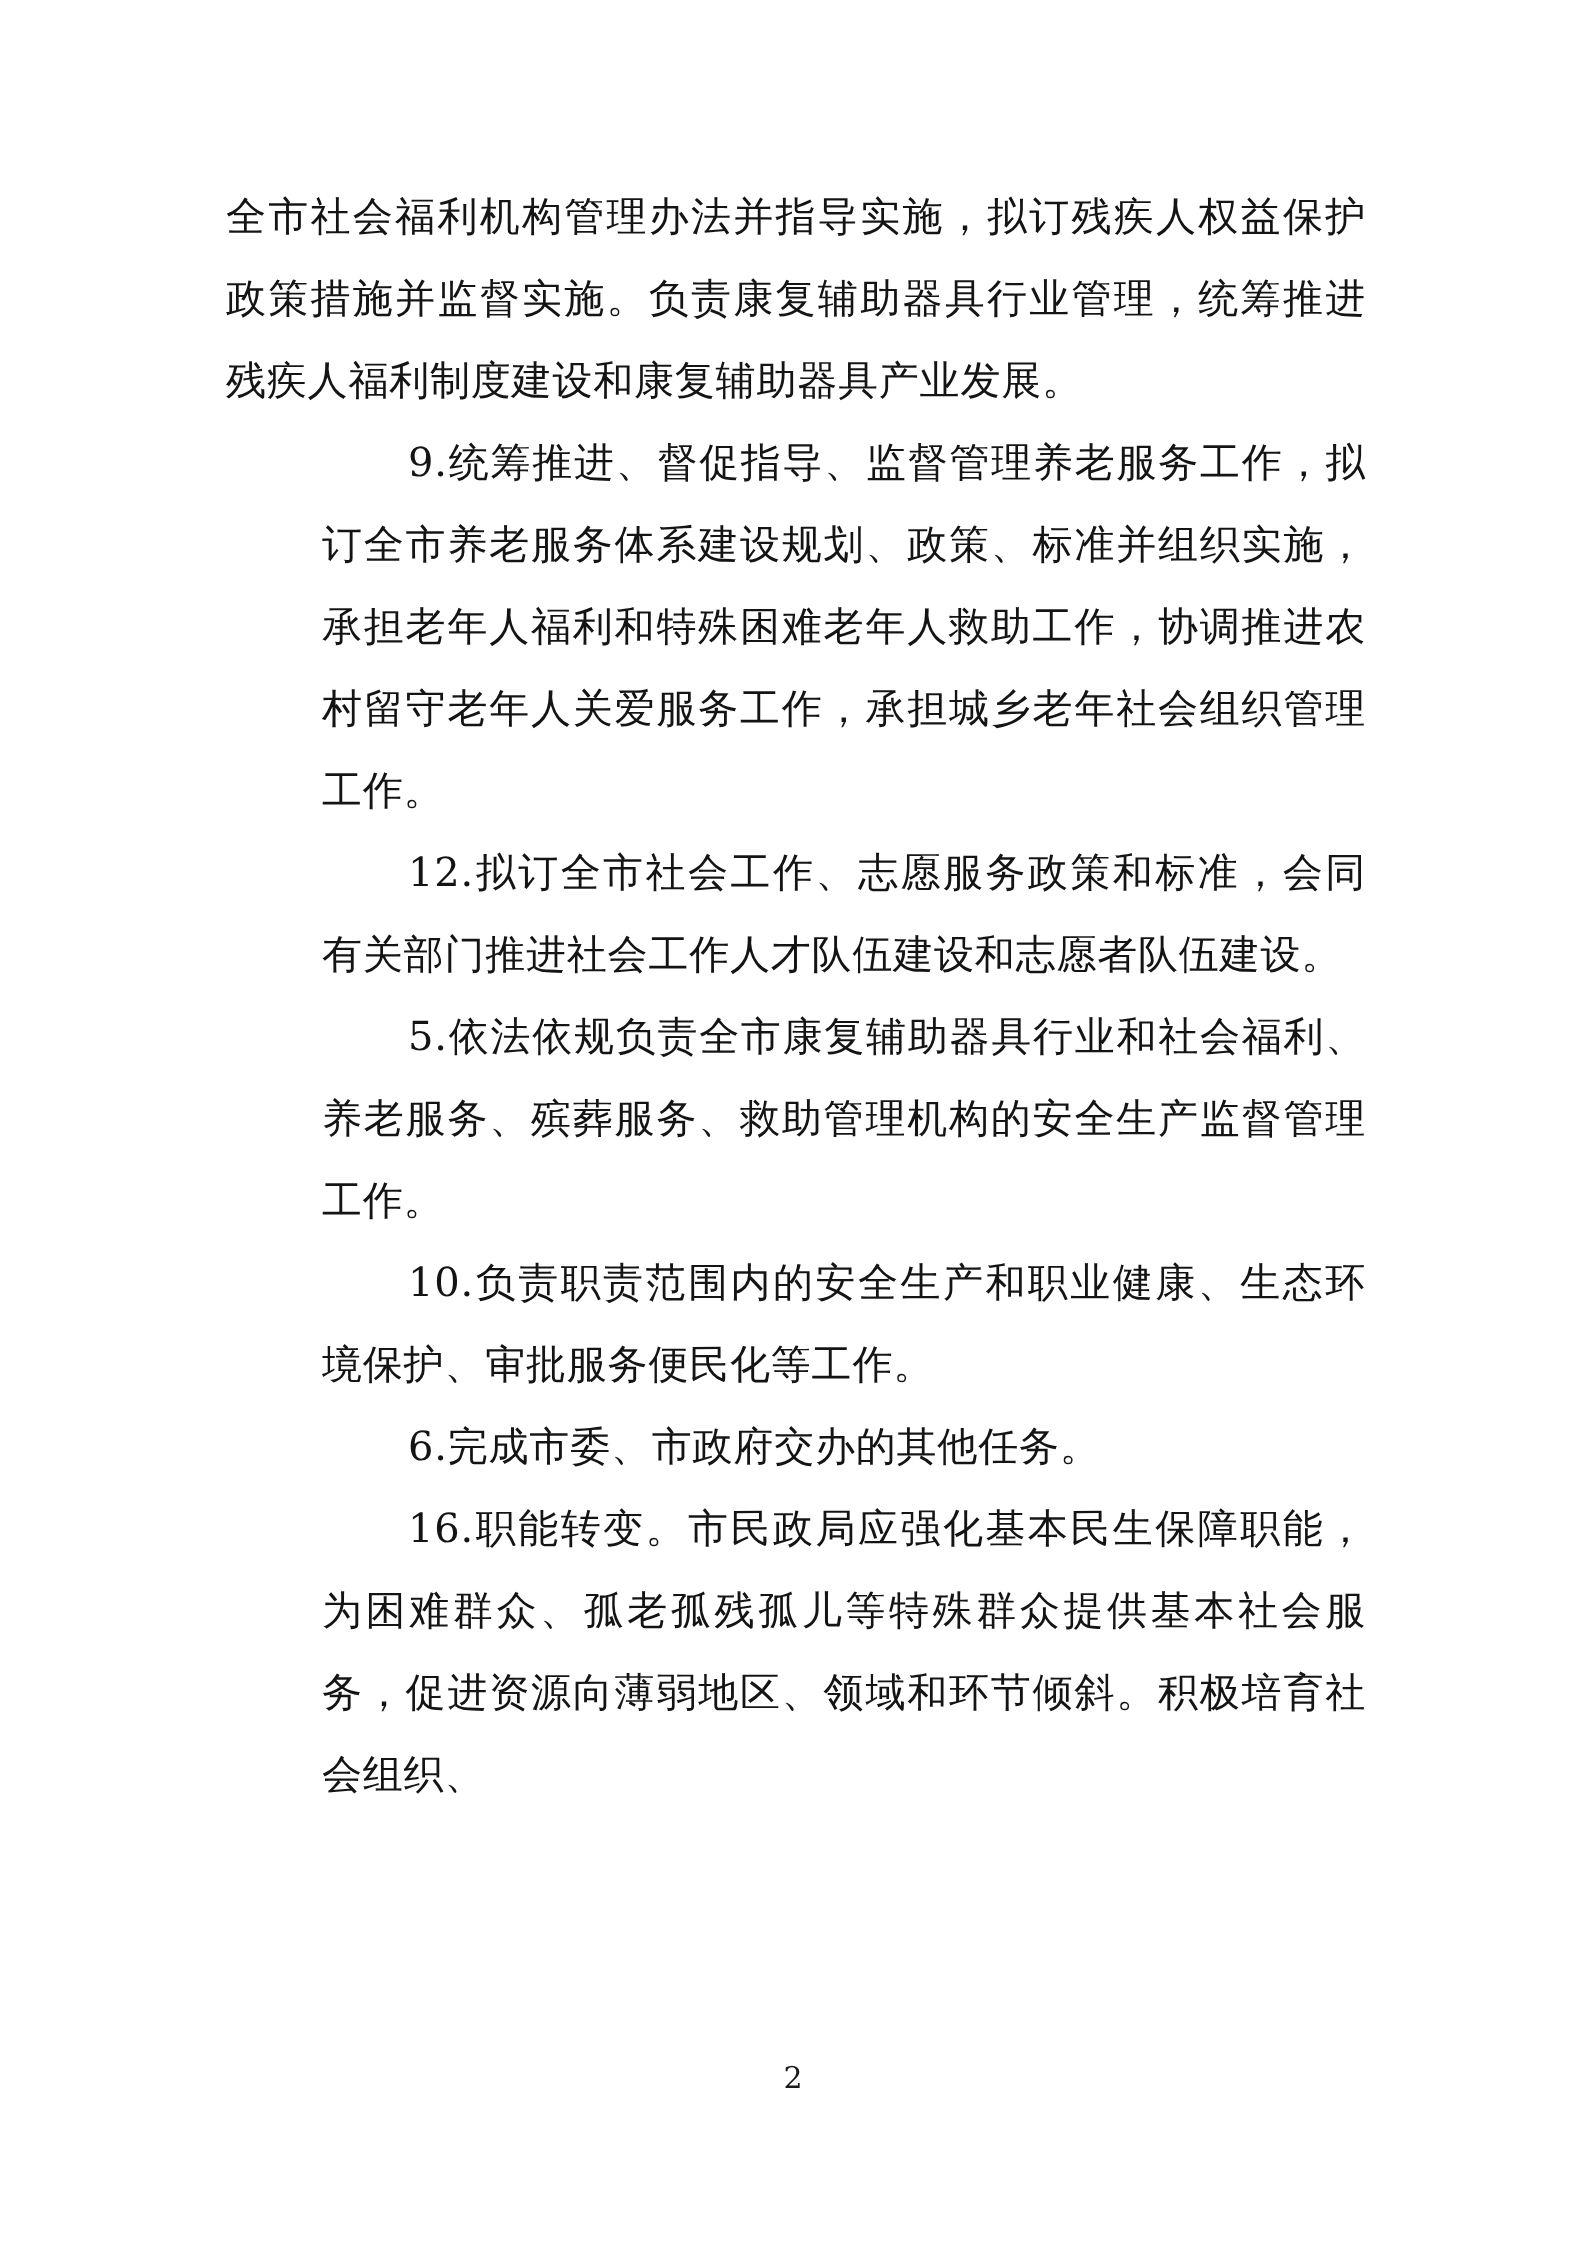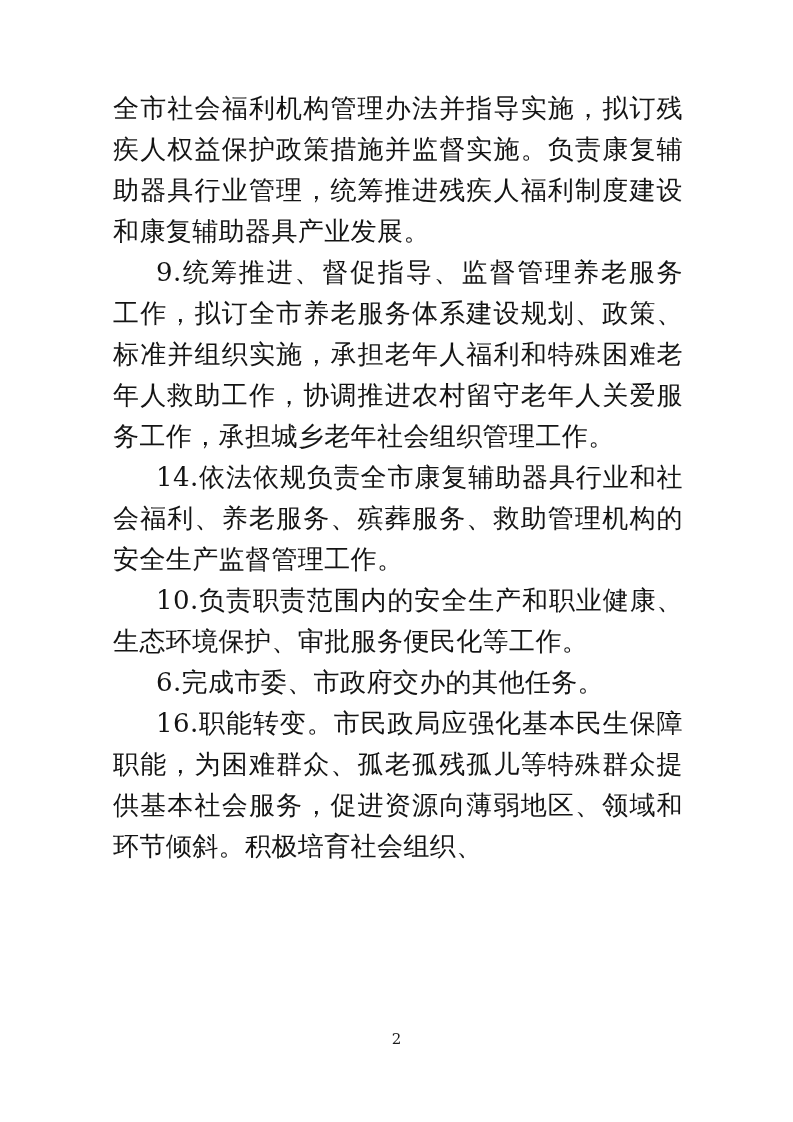--- a/index.html
+++ b/index.html
@@ -21,49 +21,51 @@
     inset: 0;
     background: #ffffff;
   }
   .content {
     position: absolute;
     left: 113px;
     top: 88px;
     width: 570px;
   }
   .para {
-    font-size: 26px;
+    font-size: 20px;
     line-height: 41px;
     text-align: justify;
     text-justify: inter-ideograph;
     letter-spacing: 0.4px;
     margin: 0;
     color: #141414;
     font-family: "DejaVu Serif", "Liberation Serif", serif;
   }
   .indent {
     text-indent: 43px;
+    margin-left: 48px;
   }
   .page-number {
     position: absolute;
     left: 0;
     right: 0;
     top: 1030px;
     text-align: center;
     font-size: 15px;
     color: #1a1a1a;
     font-family: "DejaVu Serif", "Liberation Serif", serif;
   }
 </style>
 </head>
 <body>
 
 <div class="page">
   <div class="content">
     <p class="para">全市社会福利机构管理办法并指导实施，拟订残疾人权益保护政策措施并监督实施。负责康复辅助器具行业管理，统筹推进残疾人福利制度建设和康复辅助器具产业发展。</p>
     <p class="para indent">9.统筹推进、督促指导、监督管理养老服务工作，拟订全市养老服务体系建设规划、政策、标准并组织实施，承担老年人福利和特殊困难老年人救助工作，协调推进农村留守老年人关爱服务工作，承担城乡老年社会组织管理工作。</p>
-    <p class="para indent">14.依法依规负责全市康复辅助器具行业和社会福利、养老服务、殡葬服务、救助管理机构的安全生产监督管理工作。</p>
+    <p class="para indent">12.拟订全市社会工作、志愿服务政策和标准，会同有关部门推进社会工作人才队伍建设和志愿者队伍建设。</p>
+    <p class="para indent">5.依法依规负责全市康复辅助器具行业和社会福利、养老服务、殡葬服务、救助管理机构的安全生产监督管理工作。</p>
     <p class="para indent">10.负责职责范围内的安全生产和职业健康、生态环境保护、审批服务便民化等工作。</p>
     <p class="para indent">6.完成市委、市政府交办的其他任务。</p>
     <p class="para indent">16.职能转变。市民政局应强化基本民生保障职能，为困难群众、孤老孤残孤儿等特殊群众提供基本社会服务，促进资源向薄弱地区、领域和环节倾斜。积极培育社会组织、</p>
   </div>
   <div class="page-number">2</div>
 </div>
 
 </body></html>

